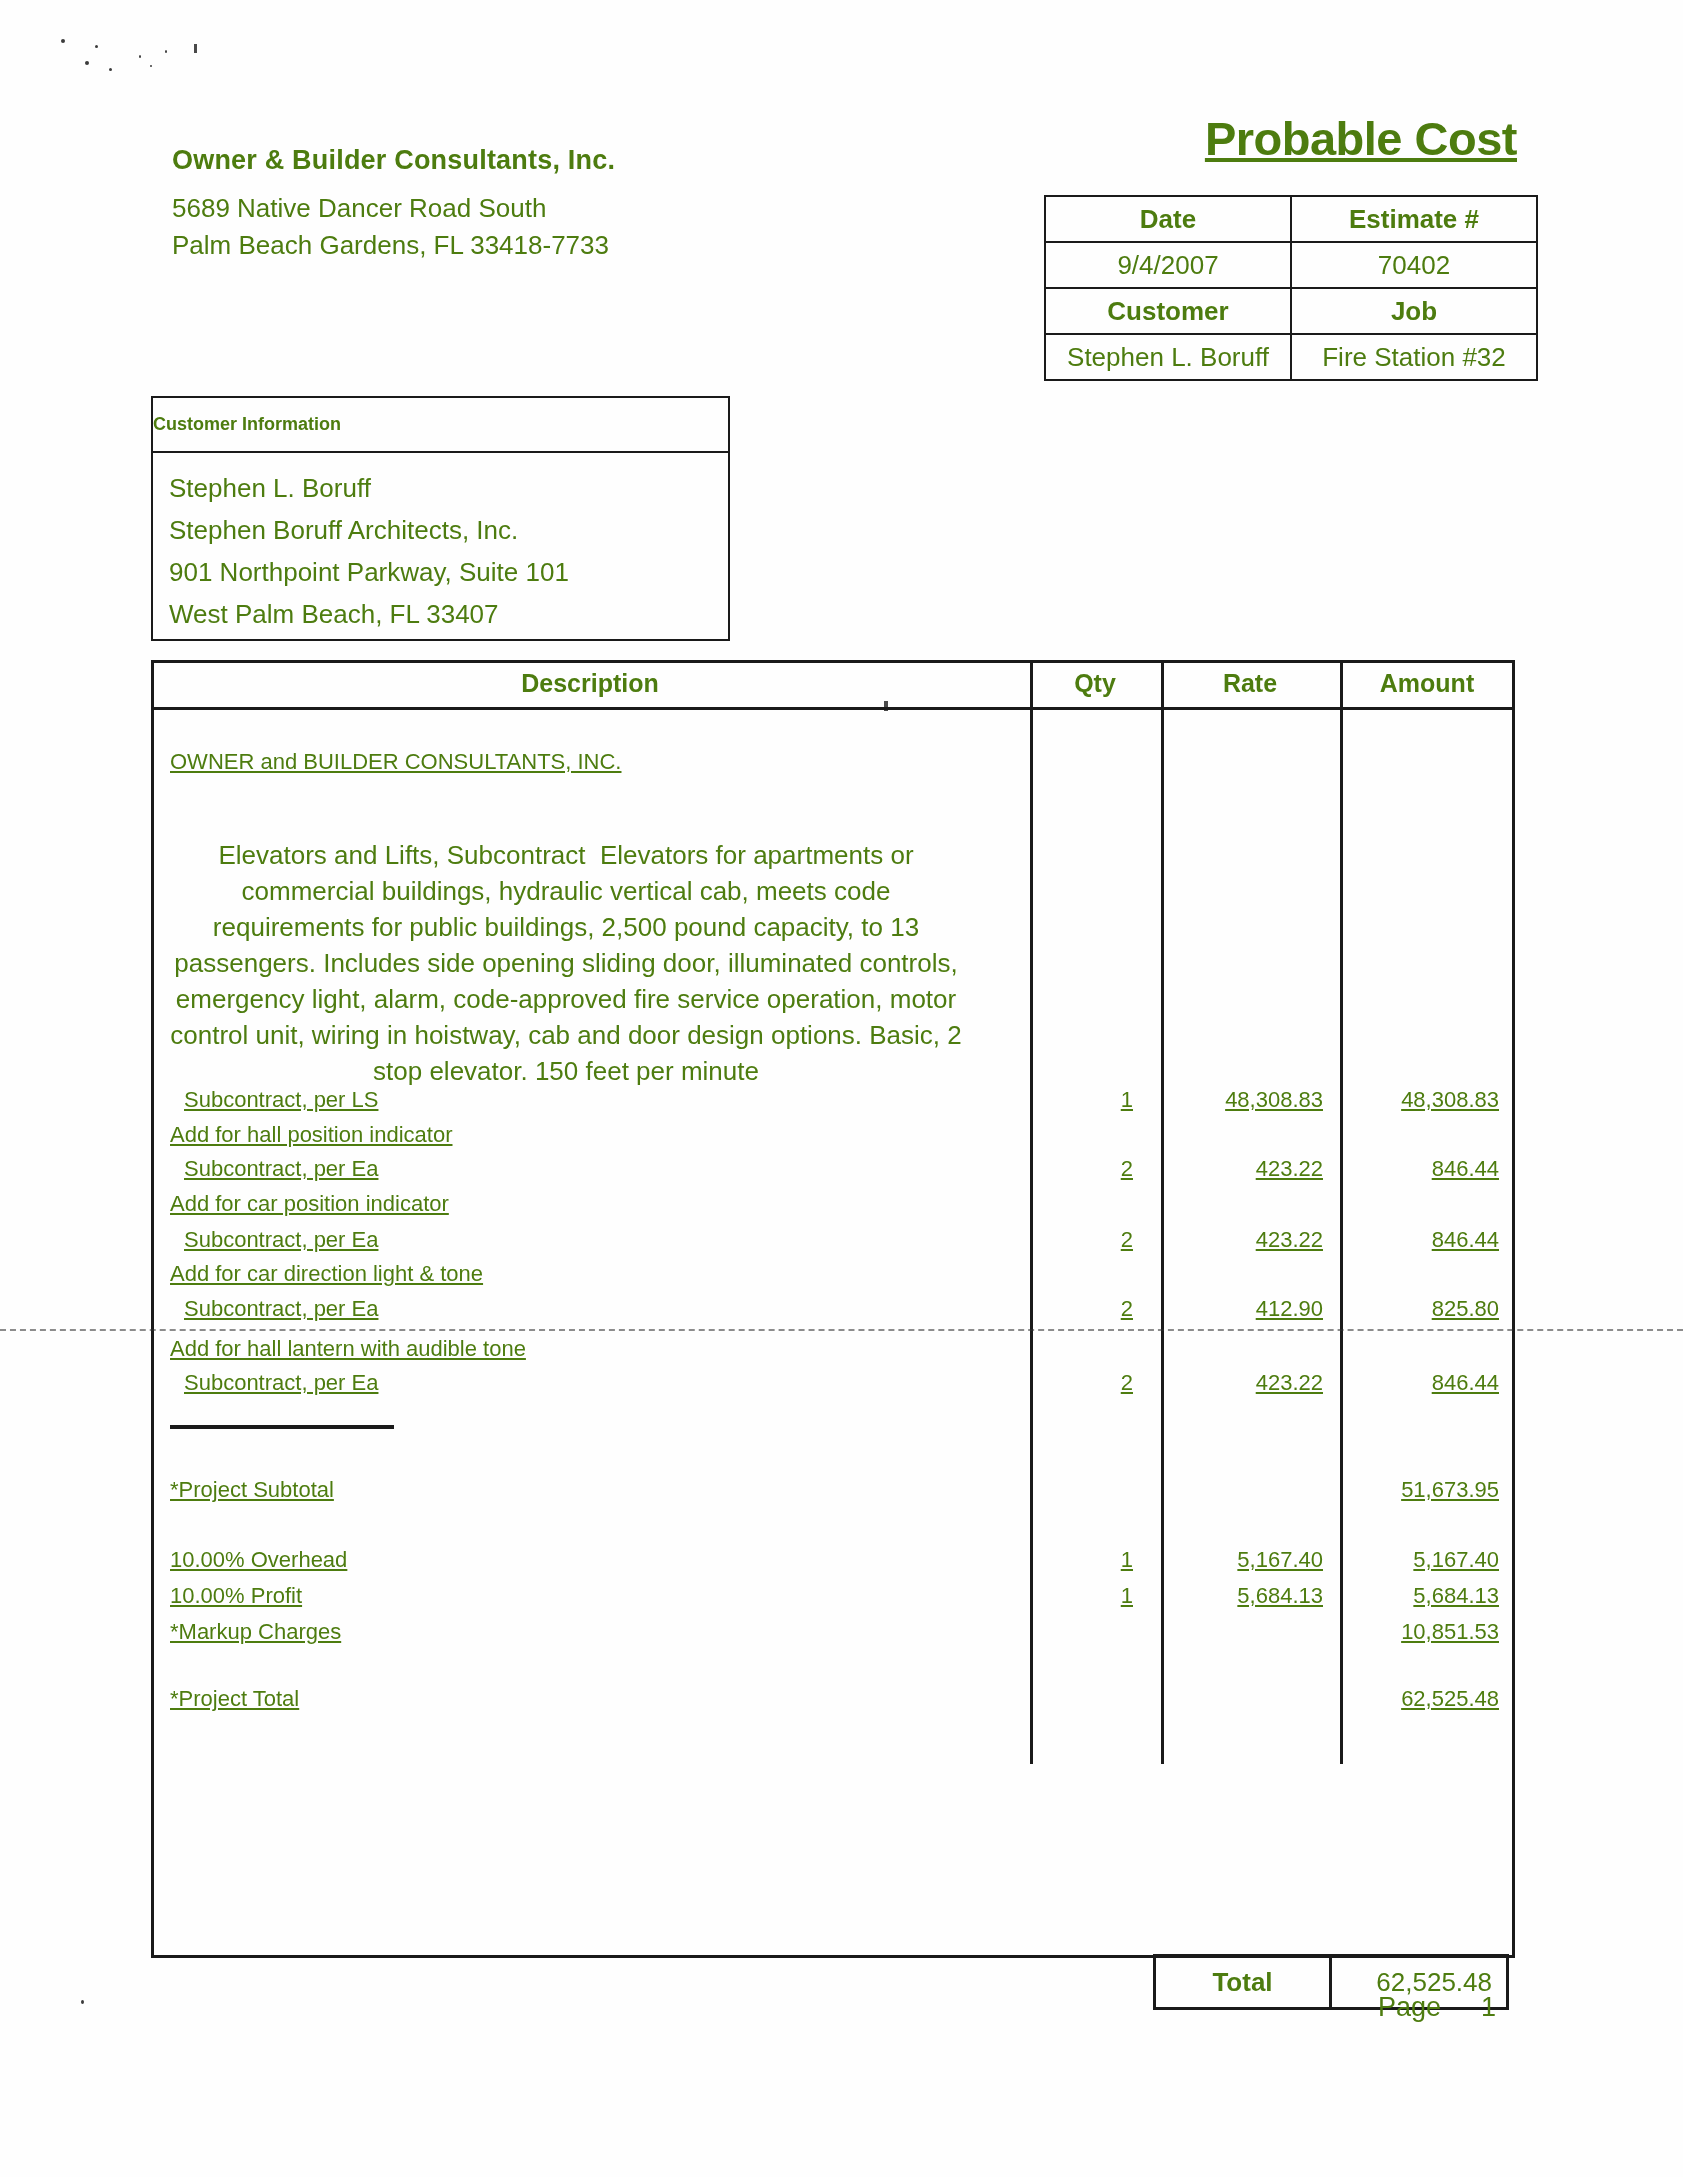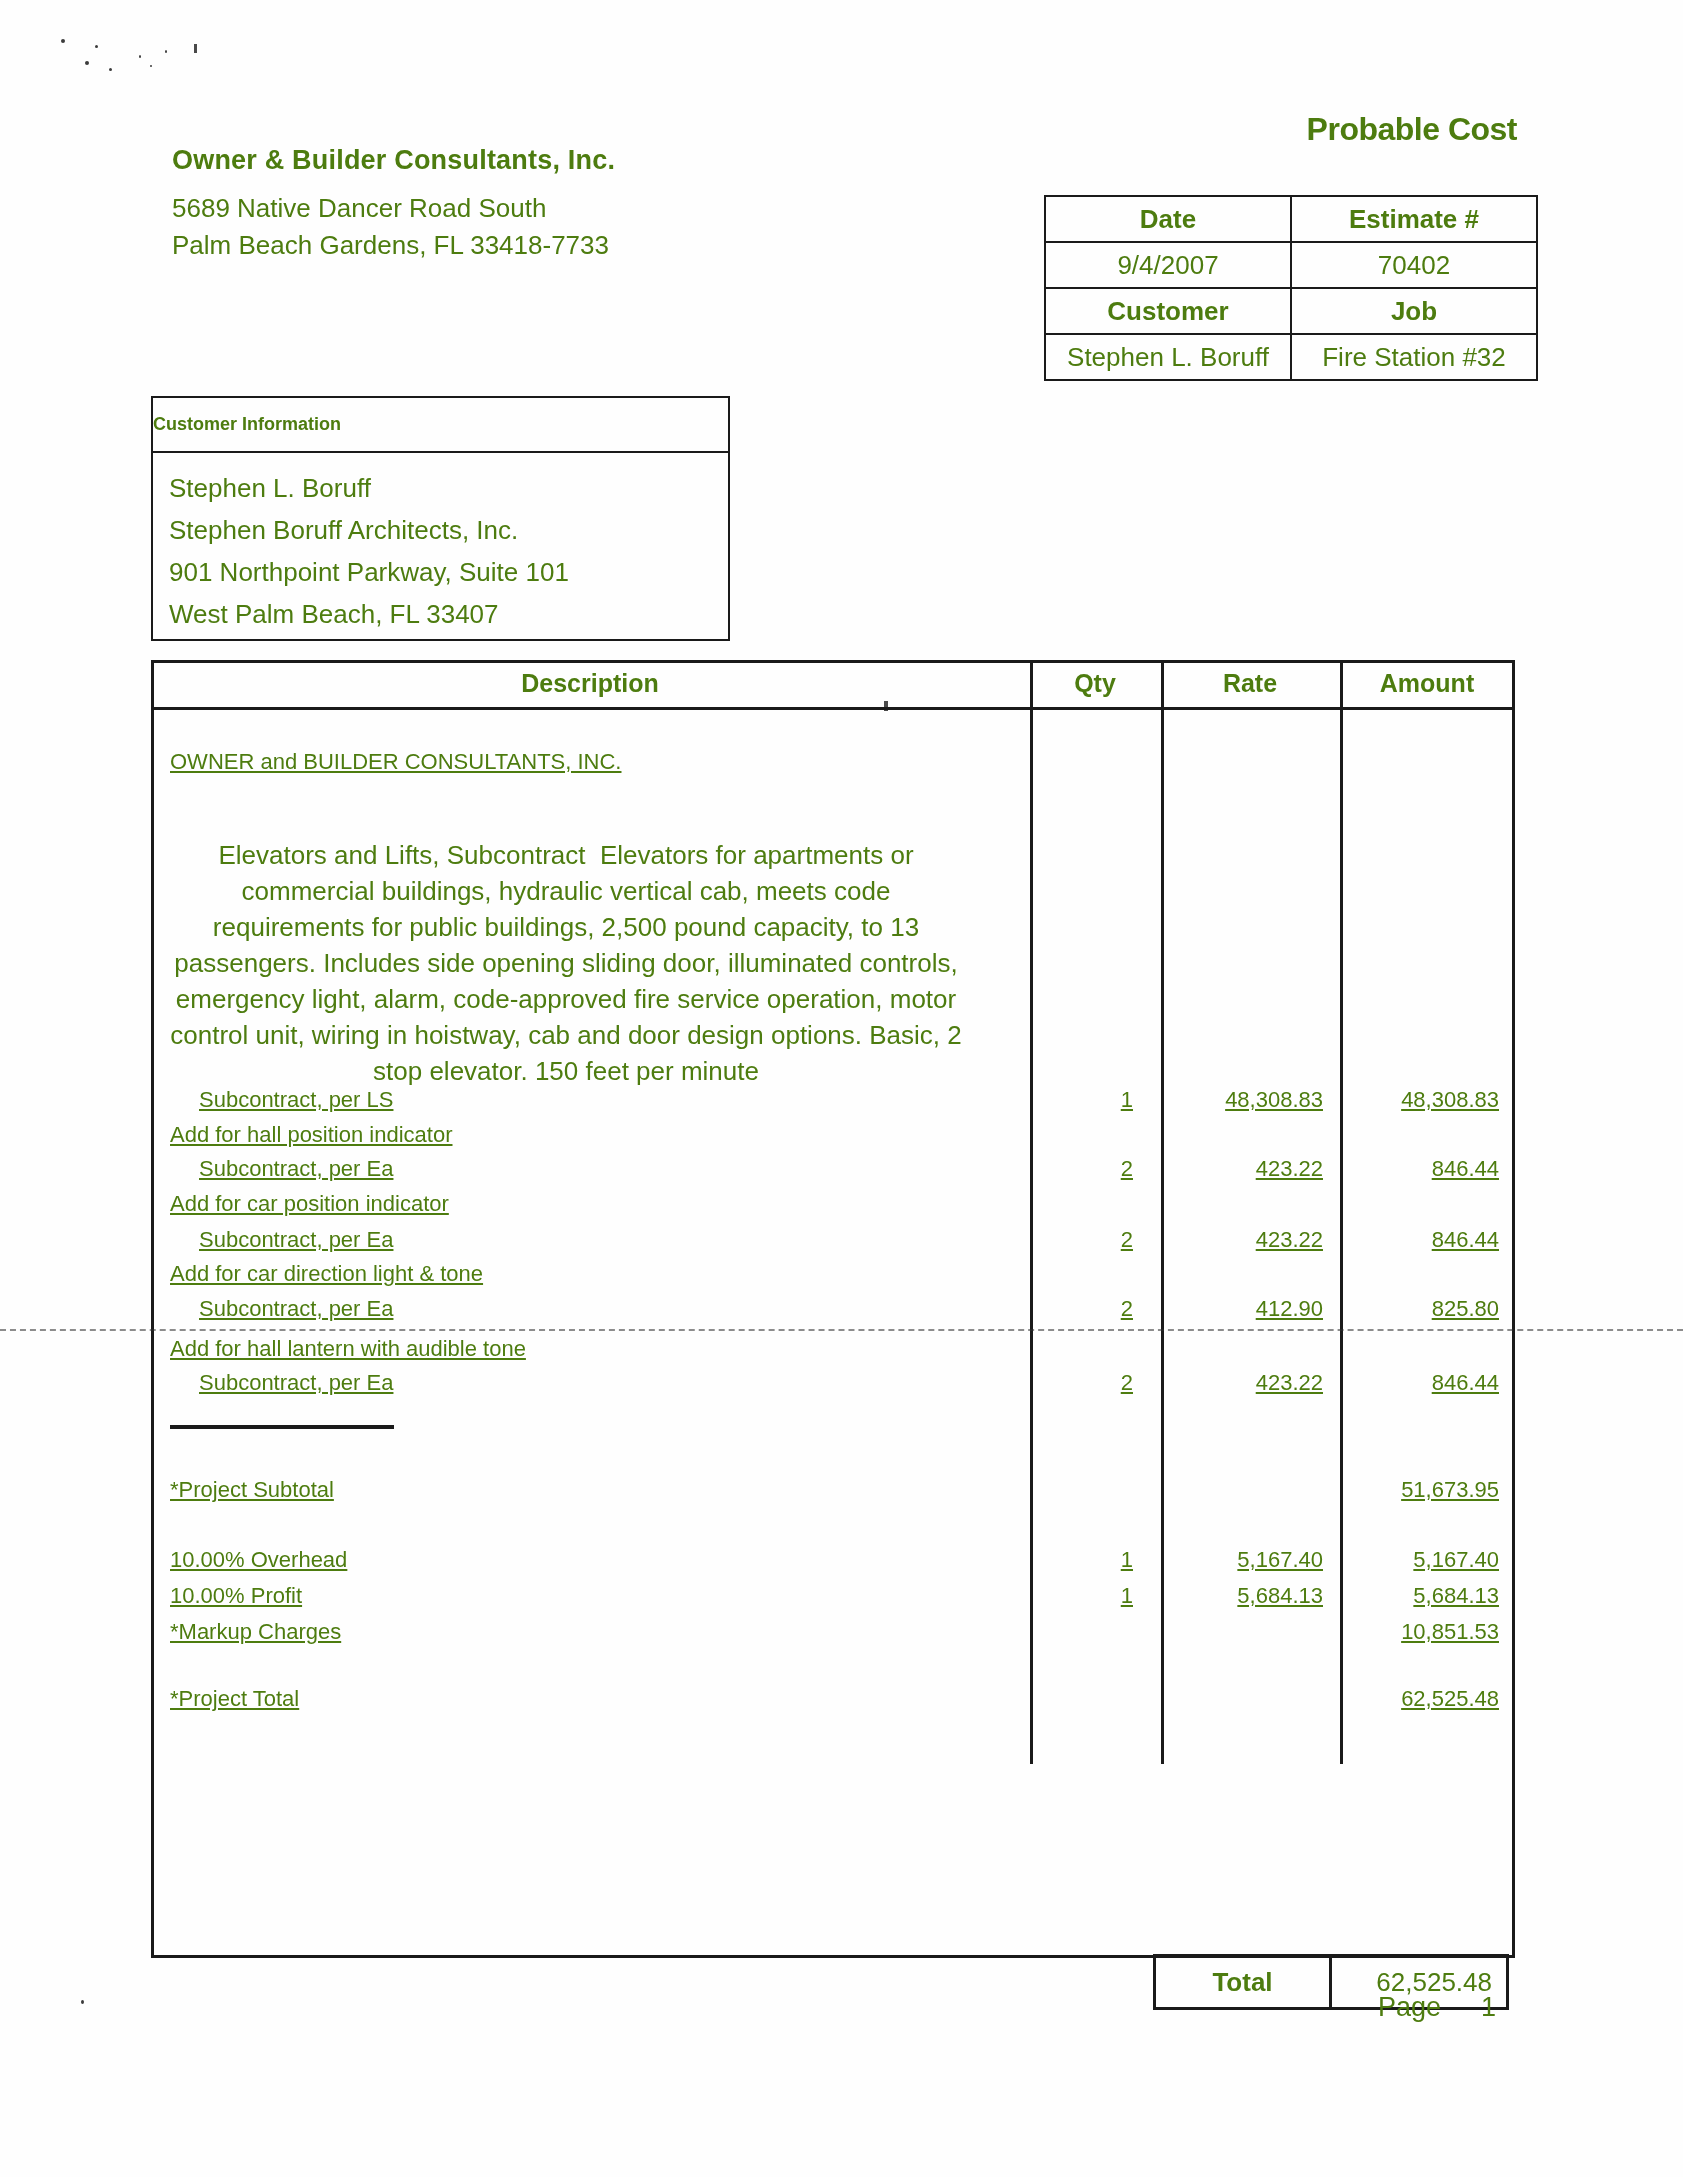--- a/index.html
+++ b/index.html
@@ -11,21 +11,21 @@
     font-family:"Liberation Sans", sans-serif;
     color:#4d7c0f;
     overflow:hidden;
   }
   
   .company{position:absolute;left:172px;top:145px;}
   .company-name{font-size:27px;font-weight:bold;letter-spacing:0.2px;}
   .company-addr{margin-top:14px;font-size:26px;line-height:37px;}
   .doc-title{
     position:absolute;right:166px;top:111px;
-    font-size:32px;font-weight:bold;letter-spacing:-0.5px;
+    font-size:47px;font-weight:bold;letter-spacing:-0.5px;text-decoration:underline;
   }
   
   .meta-table{
     position:absolute;left:1044px;top:195px;
     border-collapse:collapse;table-layout:fixed;
   }
   .meta-table td{
     border:2.5px solid #1a1a1a;
     width:236px;height:44px;
     text-align:center;vertical-align:middle;
@@ -57,21 +57,21 @@
   .main-header .hcell{font-size:25px;font-weight:bold;text-align:center;}
   .vline{position:absolute;top:660px;height:1104px;width:2.5px;background:#1a1a1a;}
   .vline.q{left:1030px;} .vline.r{left:1161px;} .vline.a{left:1340px;}
   
   .trow{
     position:absolute;left:151px;width:1364px;height:36px;
     display:grid;grid-template-columns:878px 132px 178px 176px;
     align-items:center;font-size:22px;text-decoration:underline;
   }
   .c-desc{padding-left:19px;white-space:pre;}
-  .trow.indent .c-desc{padding-left:48px;}
+  .trow.indent .c-desc{padding-left:33px;}
   .c-qty{text-align:right;padding-right:28px;}
   .c-rate{text-align:right;padding-right:16px;}
   .c-amt{text-align:right;padding-right:16px;}
   .para{
     position:absolute;left:170px;top:837px;width:792px;
     font-size:26px;line-height:36px;
   }
   .para div{white-space:pre-wrap;text-align:center;}
   .subtotal-rule{position:absolute;left:170px;top:1425px;width:224px;height:4px;background:#1a1a1a;}
   .scan-dash{

